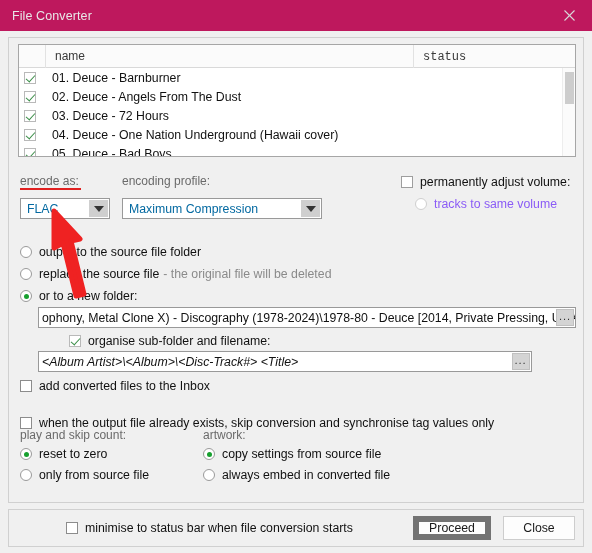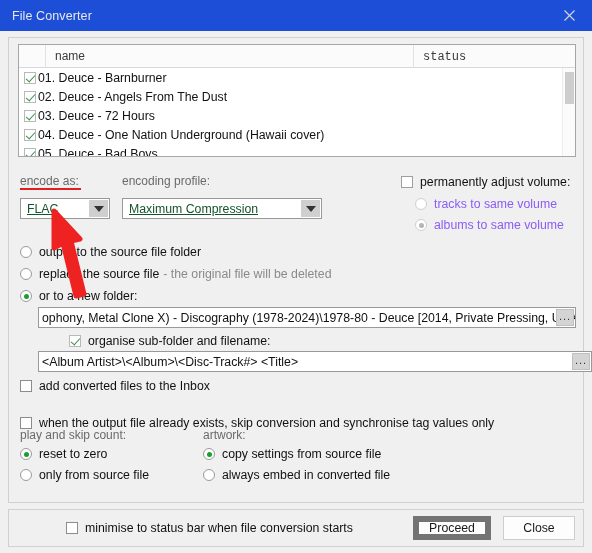--- a/index.html
+++ b/index.html
@@ -7,21 +7,21 @@
     width:592px;height:553px;overflow:hidden;
     font-family:"Liberation Sans","DejaVu Sans",sans-serif;
     font-size:12px;color:#1b1b1b;background:#f0f0f0;
     -webkit-font-smoothing:antialiased;
   }
   .window{position:relative;width:592px;height:553px;background:#f0f0f0;box-sizing:border-box;}
 
   
   .titlebar{
     position:absolute;left:0;top:0;width:592px;height:31px;
-    background:#1d4ed8;display:flex;align-items:center;
+    background:#be185d;display:flex;align-items:center;
   }
   .title-text{color:#e8e8e8;font-size:12.5px;margin-left:12px;letter-spacing:.1px;}
   .close-btn{
     position:absolute;right:0;top:0;width:46px;height:31px;
     display:flex;align-items:center;justify-content:center;
     color:#d8d8d8;font-size:15px;line-height:1;font-family:"DejaVu Sans",sans-serif;
   }
 
   
   .client{position:absolute;left:0;top:31px;width:592px;height:522px;background:#f0f0f0;}
@@ -49,39 +49,39 @@
   .list-body{position:absolute;left:0;top:23px;width:100%;height:90px;}
   .row{height:19px;display:flex;align-items:center;padding-left:5px;box-sizing:border-box;}
   .cb-green{
     width:12px;height:12px;border:1px solid #b9b9b9;background:#fff;box-sizing:border-box;
     position:relative;flex:0 0 auto;
   }
   .cb-green::after{
     content:"";position:absolute;left:3px;top:0px;width:4px;height:8px;
     border:solid #3c8f49;border-width:0 1.6px 1.6px 0;transform:rotate(42deg);
   }
-  .row-label{margin-left:2px;font-size:12.3px;color:#111;white-space:nowrap;}
+  .row-label{margin-left:16px;font-size:12.3px;color:#111;white-space:nowrap;}
 
   .vscroll{
     position:absolute;right:0px;top:23px;width:13px;height:89px;background:#fbfbfb;
     border-left:1px solid #ededed;box-sizing:border-box;
   }
   .vthumb{position:absolute;left:2px;top:4px;width:9px;height:32px;background:#cdcdcd;}
 
   
   .lbl{position:absolute;font-size:12px;color:#6a6a6a;}
   .underline-red{
     position:absolute;height:2px;background:#e02020;
   }
 
   .combo{
     position:absolute;background:#fff;border:1px solid #999;box-sizing:border-box;
     display:flex;align-items:center;height:21px;
   }
-  .combo .val{padding-left:6px;font-size:12.3px;color:#14532d;white-space:nowrap;overflow:hidden;text-decoration:underline;}
+  .combo .val{padding-left:6px;font-size:12.3px;color:#0369a1;white-space:nowrap;overflow:hidden;}
   .combo .arrow{
     position:absolute;right:1px;top:1px;bottom:1px;width:19px;background:#cfcfcf;
     display:flex;align-items:center;justify-content:center;
   }
   .combo .arrow i{
     display:block;width:0;height:0;border-left:5px solid transparent;border-right:5px solid transparent;
     border-top:6px solid #333;
   }
 
   .textfield{
@@ -212,24 +212,20 @@
       </div>
 
       <div class="opt" style="left:392px;top:137px;">
         <span class="chk dimborder"></span>
         <span class="otext">permanently adjust volume:</span>
       </div>
       <div class="opt" style="left:406px;top:159px;">
         <span class="radio dim"></span>
         <span class="otext dim">tracks to same volume</span>
       </div>
-      <div class="opt" style="left:406px;top:180px;">
-        <span class="radio dim on"></span>
-        <span class="otext dim">albums to same volume</span>
-      </div>
 
       <div class="opt" style="left:11px;top:207px;">
         <span class="radio"></span>
         <span class="otext">output to the source file folder</span>
       </div>
       <div class="opt" style="left:11px;top:229px;">
         <span class="radio"></span>
         <span class="otext">replace the source file</span>
         <span class="hint">- the original file will be deleted</span>
       </div>
@@ -241,21 +237,21 @@
       <div class="textfield" style="left:29px;top:269px;width:538px;">
         <span class="txt">ophony, Metal Clone X) - Discography (1978-2024)\1978-80 - Deuce [2014, Private Pressing, USA]\</span>
         <span class="browse">...</span>
       </div>
 
       <div class="opt" style="left:33px;top:296px;padding-left:27px;">
         <span class="chk on"></span>
         <span class="otext">organise sub-folder and filename:</span>
       </div>
 
-      <div class="textfield" style="left:29px;top:313px;width:554px;">
+      <div class="textfield" style="left:29px;top:313px;width:494px;font-style:italic;">
         <span class="txt">&lt;Album Artist&gt;\&lt;Album&gt;\&lt;Disc-Track#&gt; &lt;Title&gt;</span>
         <span class="browse">...</span>
       </div>
 
       <div class="opt" style="left:11px;top:341px;">
         <span class="chk"></span>
         <span class="otext">add converted files to the Inbox</span>
       </div>
       <div class="opt" style="left:11px;top:362px;margin-top:16px;">
         <span class="chk"></span>

